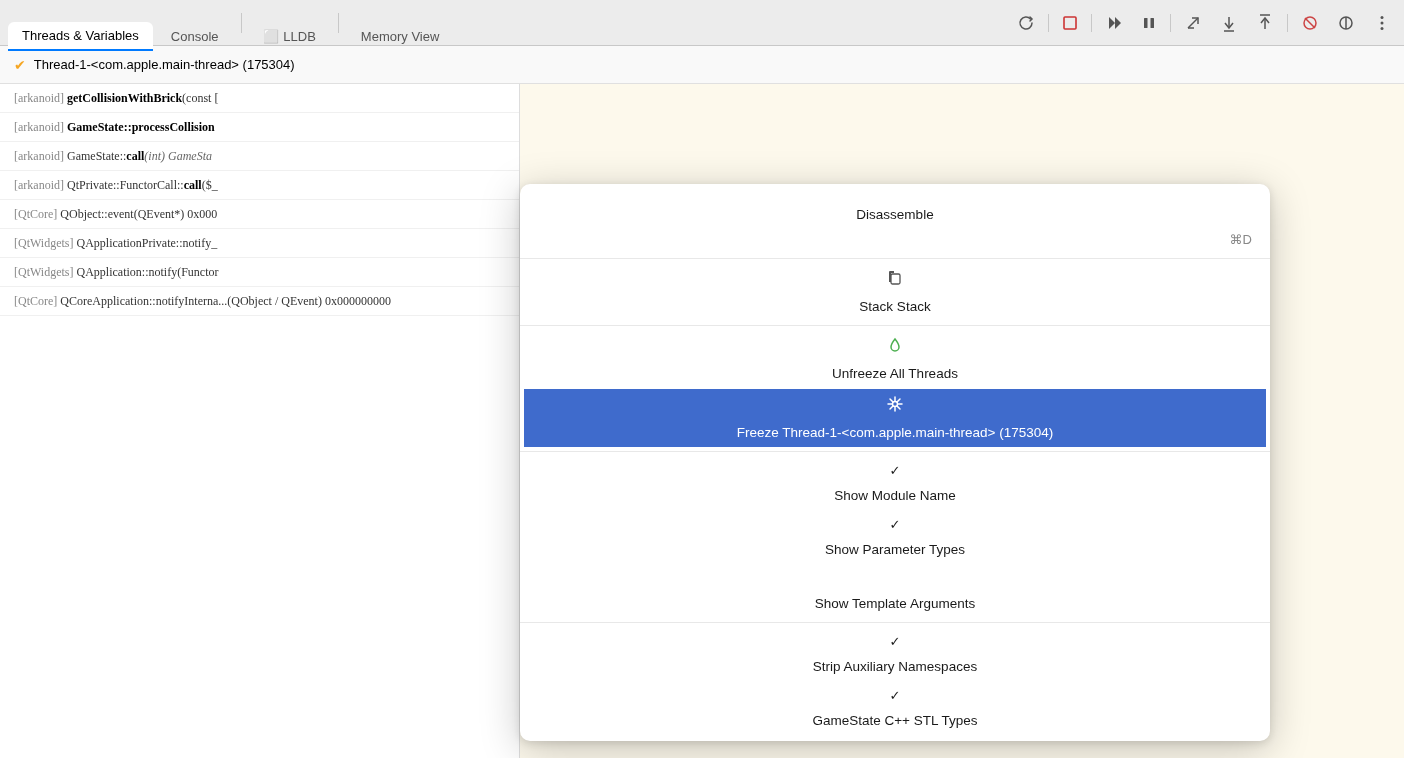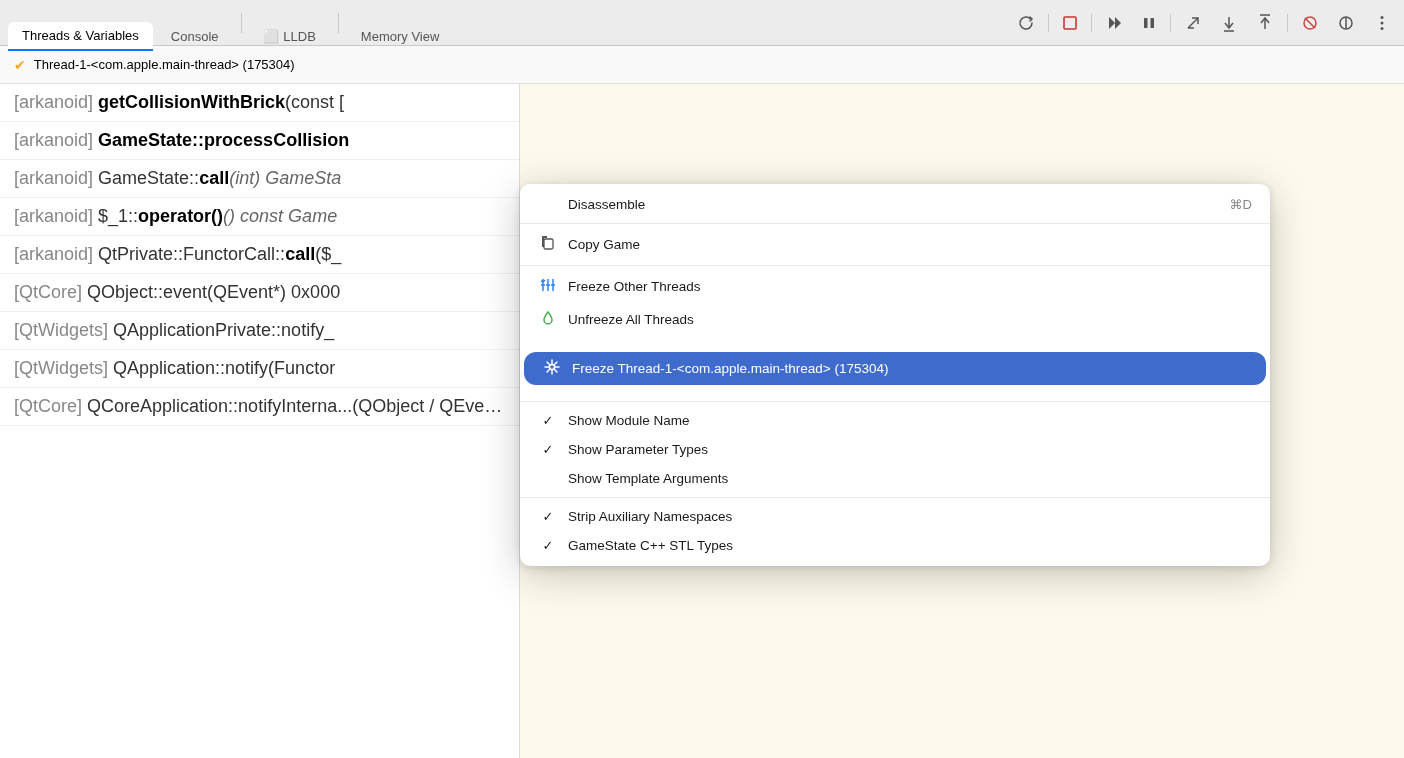--- a/index.html
+++ b/index.html
@@ -95,22 +95,22 @@
       display: flex;
       height: calc(758px - 46px - 38px);
       position: relative;
     }
 
     .stack-list {
       width: 520px;
       background: #fff;
       border-right: 1px solid #ddd;
       overflow-y: auto;
-      font-size: 18px;
-      font-family: Liberation Sans, sans-serif;
+      font-size: 12px;
+      font-family: Liberation Serif, serif;
     }
 
     .stack-row {
       padding: 5px 14px;
       border-bottom: 1px solid #f0f0f0;
       color: #333;
       white-space: nowrap;
       overflow: hidden;
       text-overflow: ellipsis;
       line-height: 1.5;
@@ -152,27 +152,28 @@
     }
 
     .menu-item {
       display: flex;
       align-items: center;
       padding: 7px 18px;
       cursor: pointer;
       gap: 10px;
       color: #1a1a1a;
       position: relative;
+      flex-direction: column;
     }
 
     .menu-item.highlighted {
       background: #3f6bcc;
       color: #fff;
-      border-radius: 12px;
-      margin: 16px 4px;
+      border-radius: 0;
+      margin: 1px 4px;
       text-align: center;
     }
 
     .menu-item .shortcut {
       margin-left: auto;
       color: #888;
       font-size: 13px;
     }
 
     .menu-separator {
@@ -305,23 +306,20 @@
     <div class="stack-row">
       <span class="module">[arkanoid] </span><span class="fn-name">getCollisionWithBrick</span><span>(const [</span>
     </div>
     <div class="stack-row">
       <span class="module">[arkanoid] </span><span class="fn-name">GameState::processCollision</span>
     </div>
     <div class="stack-row">
       <span class="module">[arkanoid] </span><span>GameState::</span><span class="fn-name">call</span><span class="italic-part">(int) GameSta</span>
     </div>
     <div class="stack-row">
-      <span class="module">[arkanoid] </span><span>$_1::</span><span class="fn-name">operator()</span><span class="italic-part">() const Game</span>
-    </div>
-    <div class="stack-row">
       <span class="module">[arkanoid] </span><span>QtPrivate::FunctorCall::</span><span class="fn-name">call</span><span>($_</span>
     </div>
     <div class="stack-row">
       <span class="module">[QtCore] </span><span>QObject::event(QEvent*) 0x000</span>
     </div>
     <div class="stack-row">
       <span class="module">[QtWidgets] </span><span>QApplicationPrivate::notify_</span>
     </div>
     <div class="stack-row">
       <span class="module">[QtWidgets] </span><span>QApplication::notify(Functor</span>
@@ -344,40 +342,25 @@
 
     <div class="menu-separator"></div>
 
     <div class="menu-item">
       <span class="menu-icon">
         <svg width="16" height="16" viewBox="0 0 16 16" fill="none" stroke="#555" stroke-width="1.3">
             <rect x="4" y="4" width="9" height="10" rx="1.5"></rect>
             <path d="M3 3 H7 V1 H3 A1 1 0 0 0 2 2 V12 H4 V4 A1 1 0 0 1 5 3 Z" fill="#555" stroke="none"></path>
           </svg>
       </span>
-      <span>Copy Game</span>
+      <span>Stack Stack</span>
     </div>
 
     <div class="menu-separator"></div>
 
-    <div class="menu-item">
-      <span class="menu-icon">
-        <svg width="16" height="16" viewBox="0 0 16 16" fill="none" stroke="#2e80f5" stroke-width="1.5">
-            <line x1="3" y1="2" x2="3" y2="14"></line>
-            <line x1="8" y1="2" x2="8" y2="14"></line>
-            <line x1="13" y1="2" x2="13" y2="14"></line>
-            <line x1="1" y1="8" x2="5" y2="8"></line>
-            <line x1="6" y1="8" x2="10" y2="8"></line>
-            <line x1="11" y1="8" x2="15" y2="8"></line>
-            <line x1="1" y1="5" x2="3" y2="3"></line>
-            <line x1="5" y1="3" x2="3" y2="5"></line>
-          </svg>
-      </span>
-      <span>Freeze Other Threads</span>
-    </div>
 
     <div class="menu-item">
       <span class="menu-icon">
         <svg width="16" height="16" viewBox="0 0 16 16" fill="none" stroke="#4caf50" stroke-width="1.5">
             <path d="M8 2 Q12 7 12 10 A4 4 0 0 1 4 10 Q4 7 8 2Z"></path>
           </svg>
       </span>
       <span>Unfreeze All Threads</span>
     </div>
 

